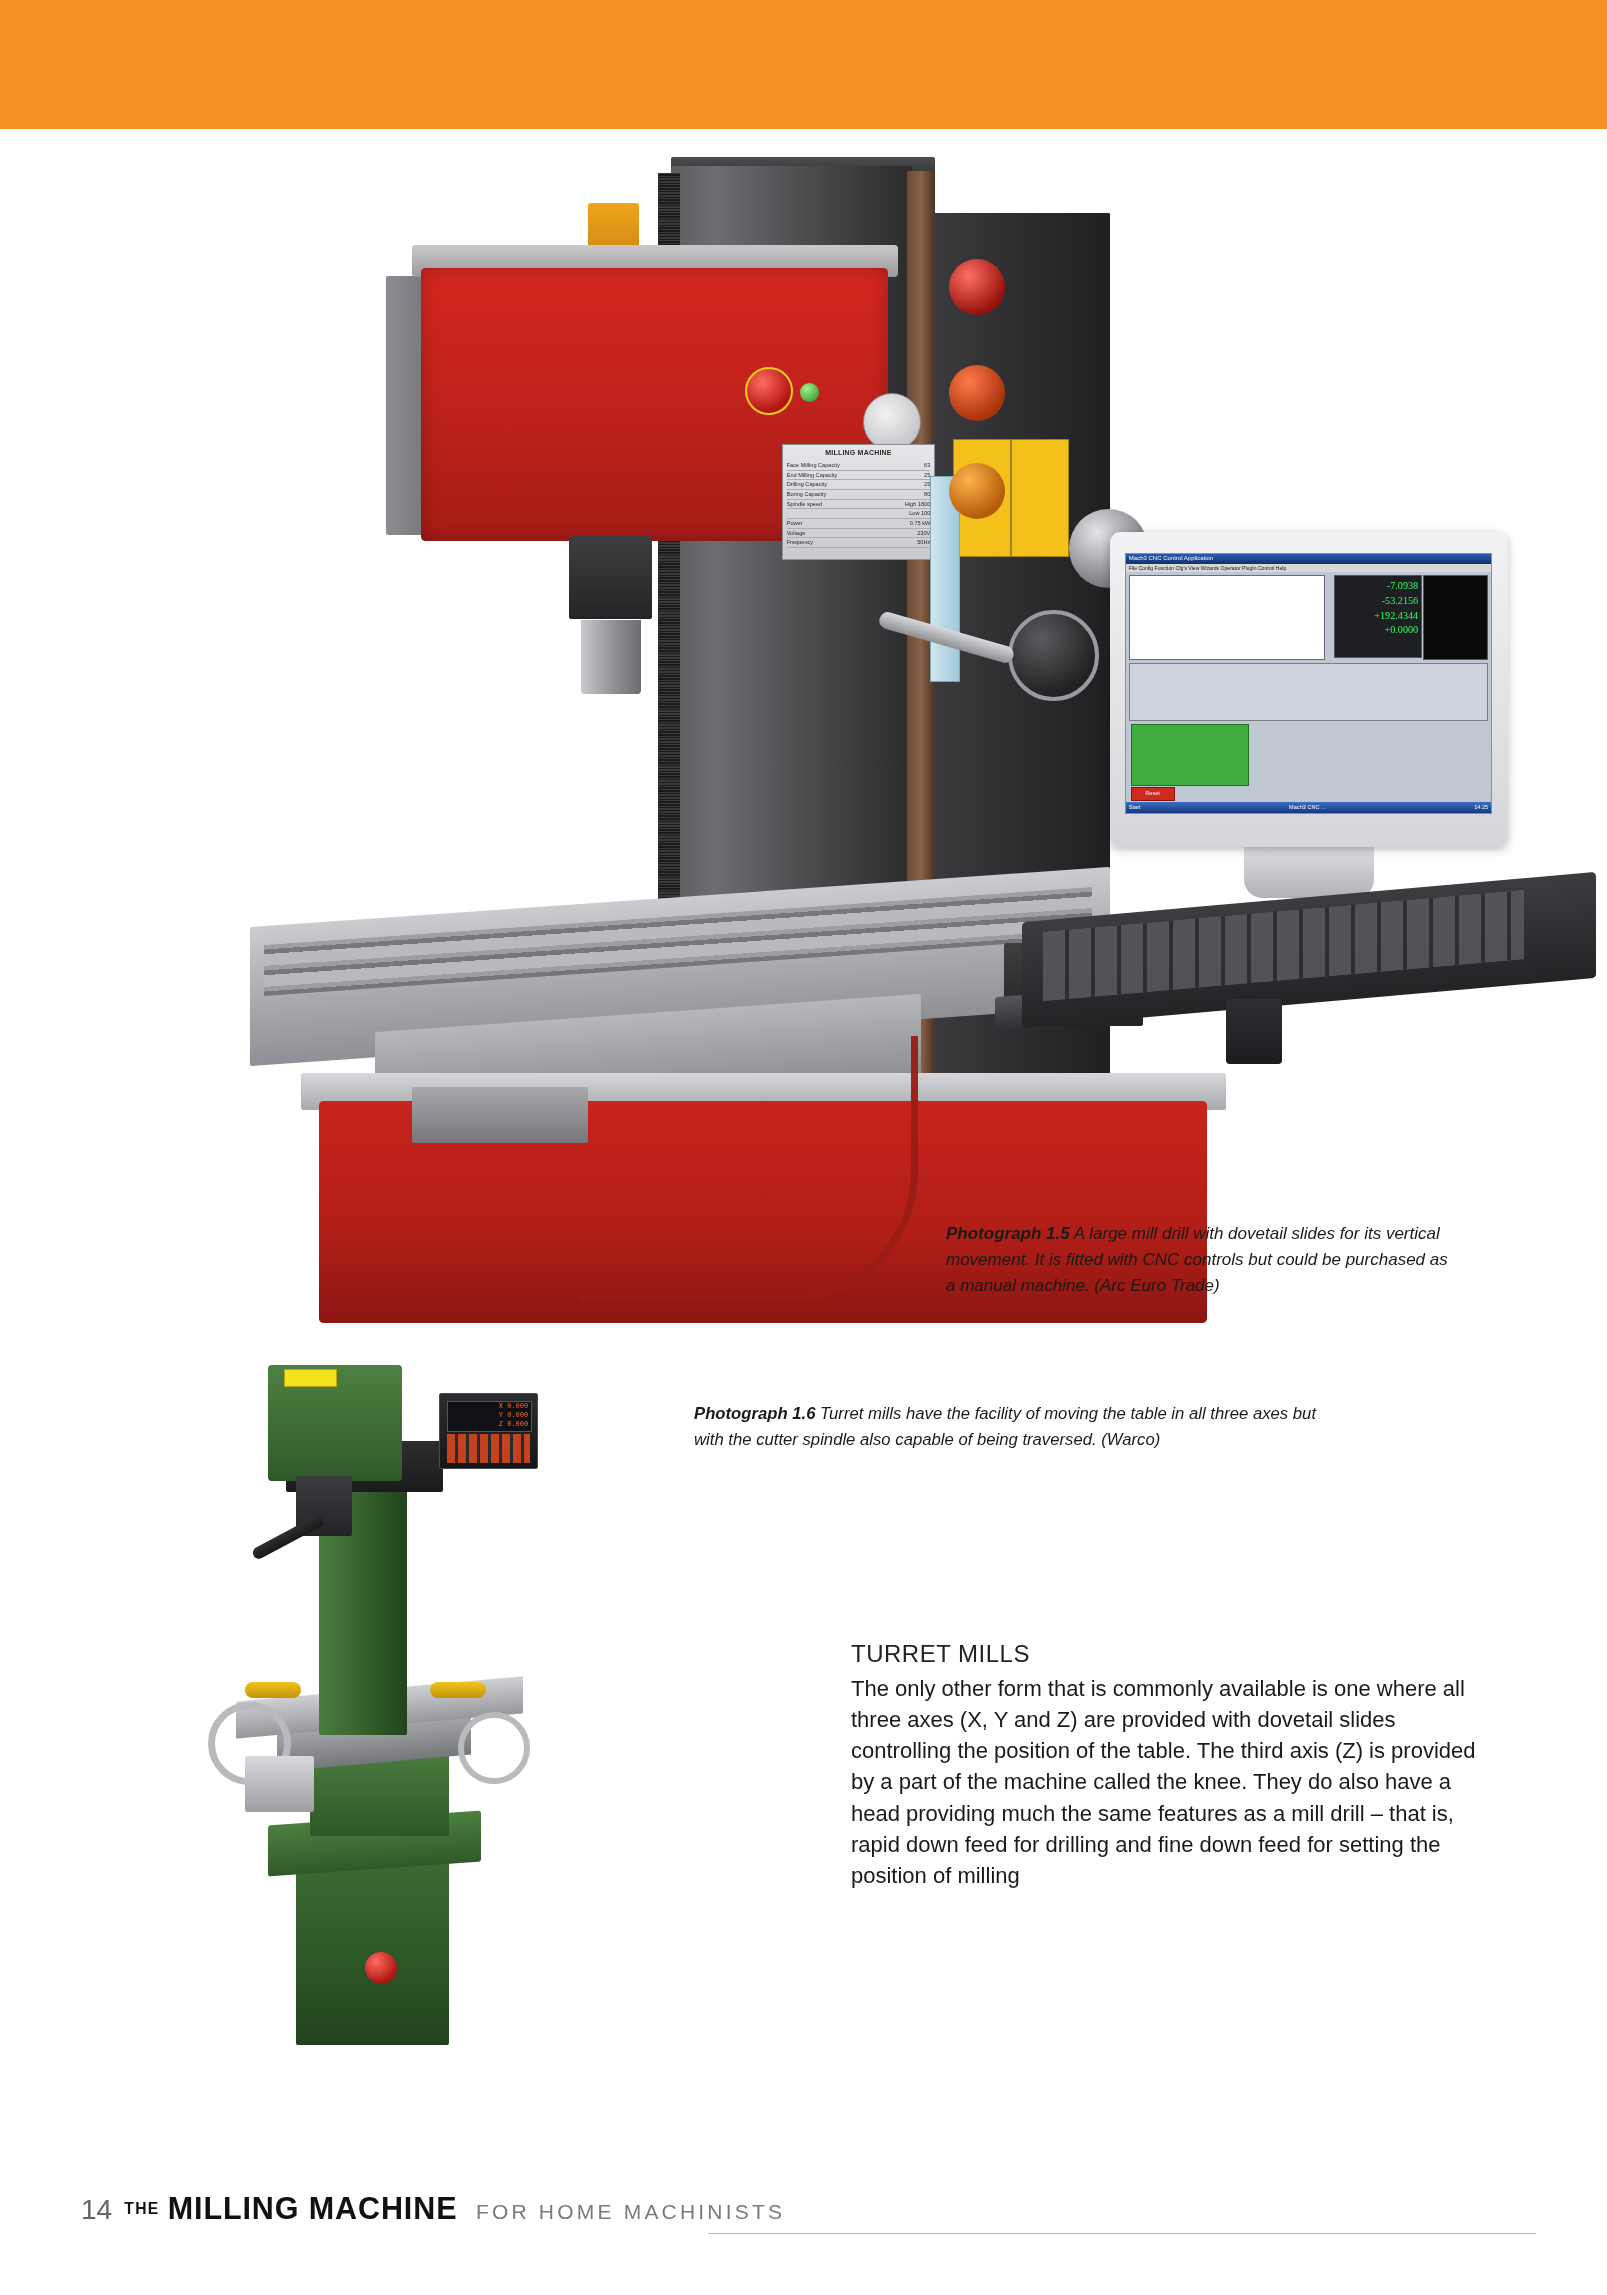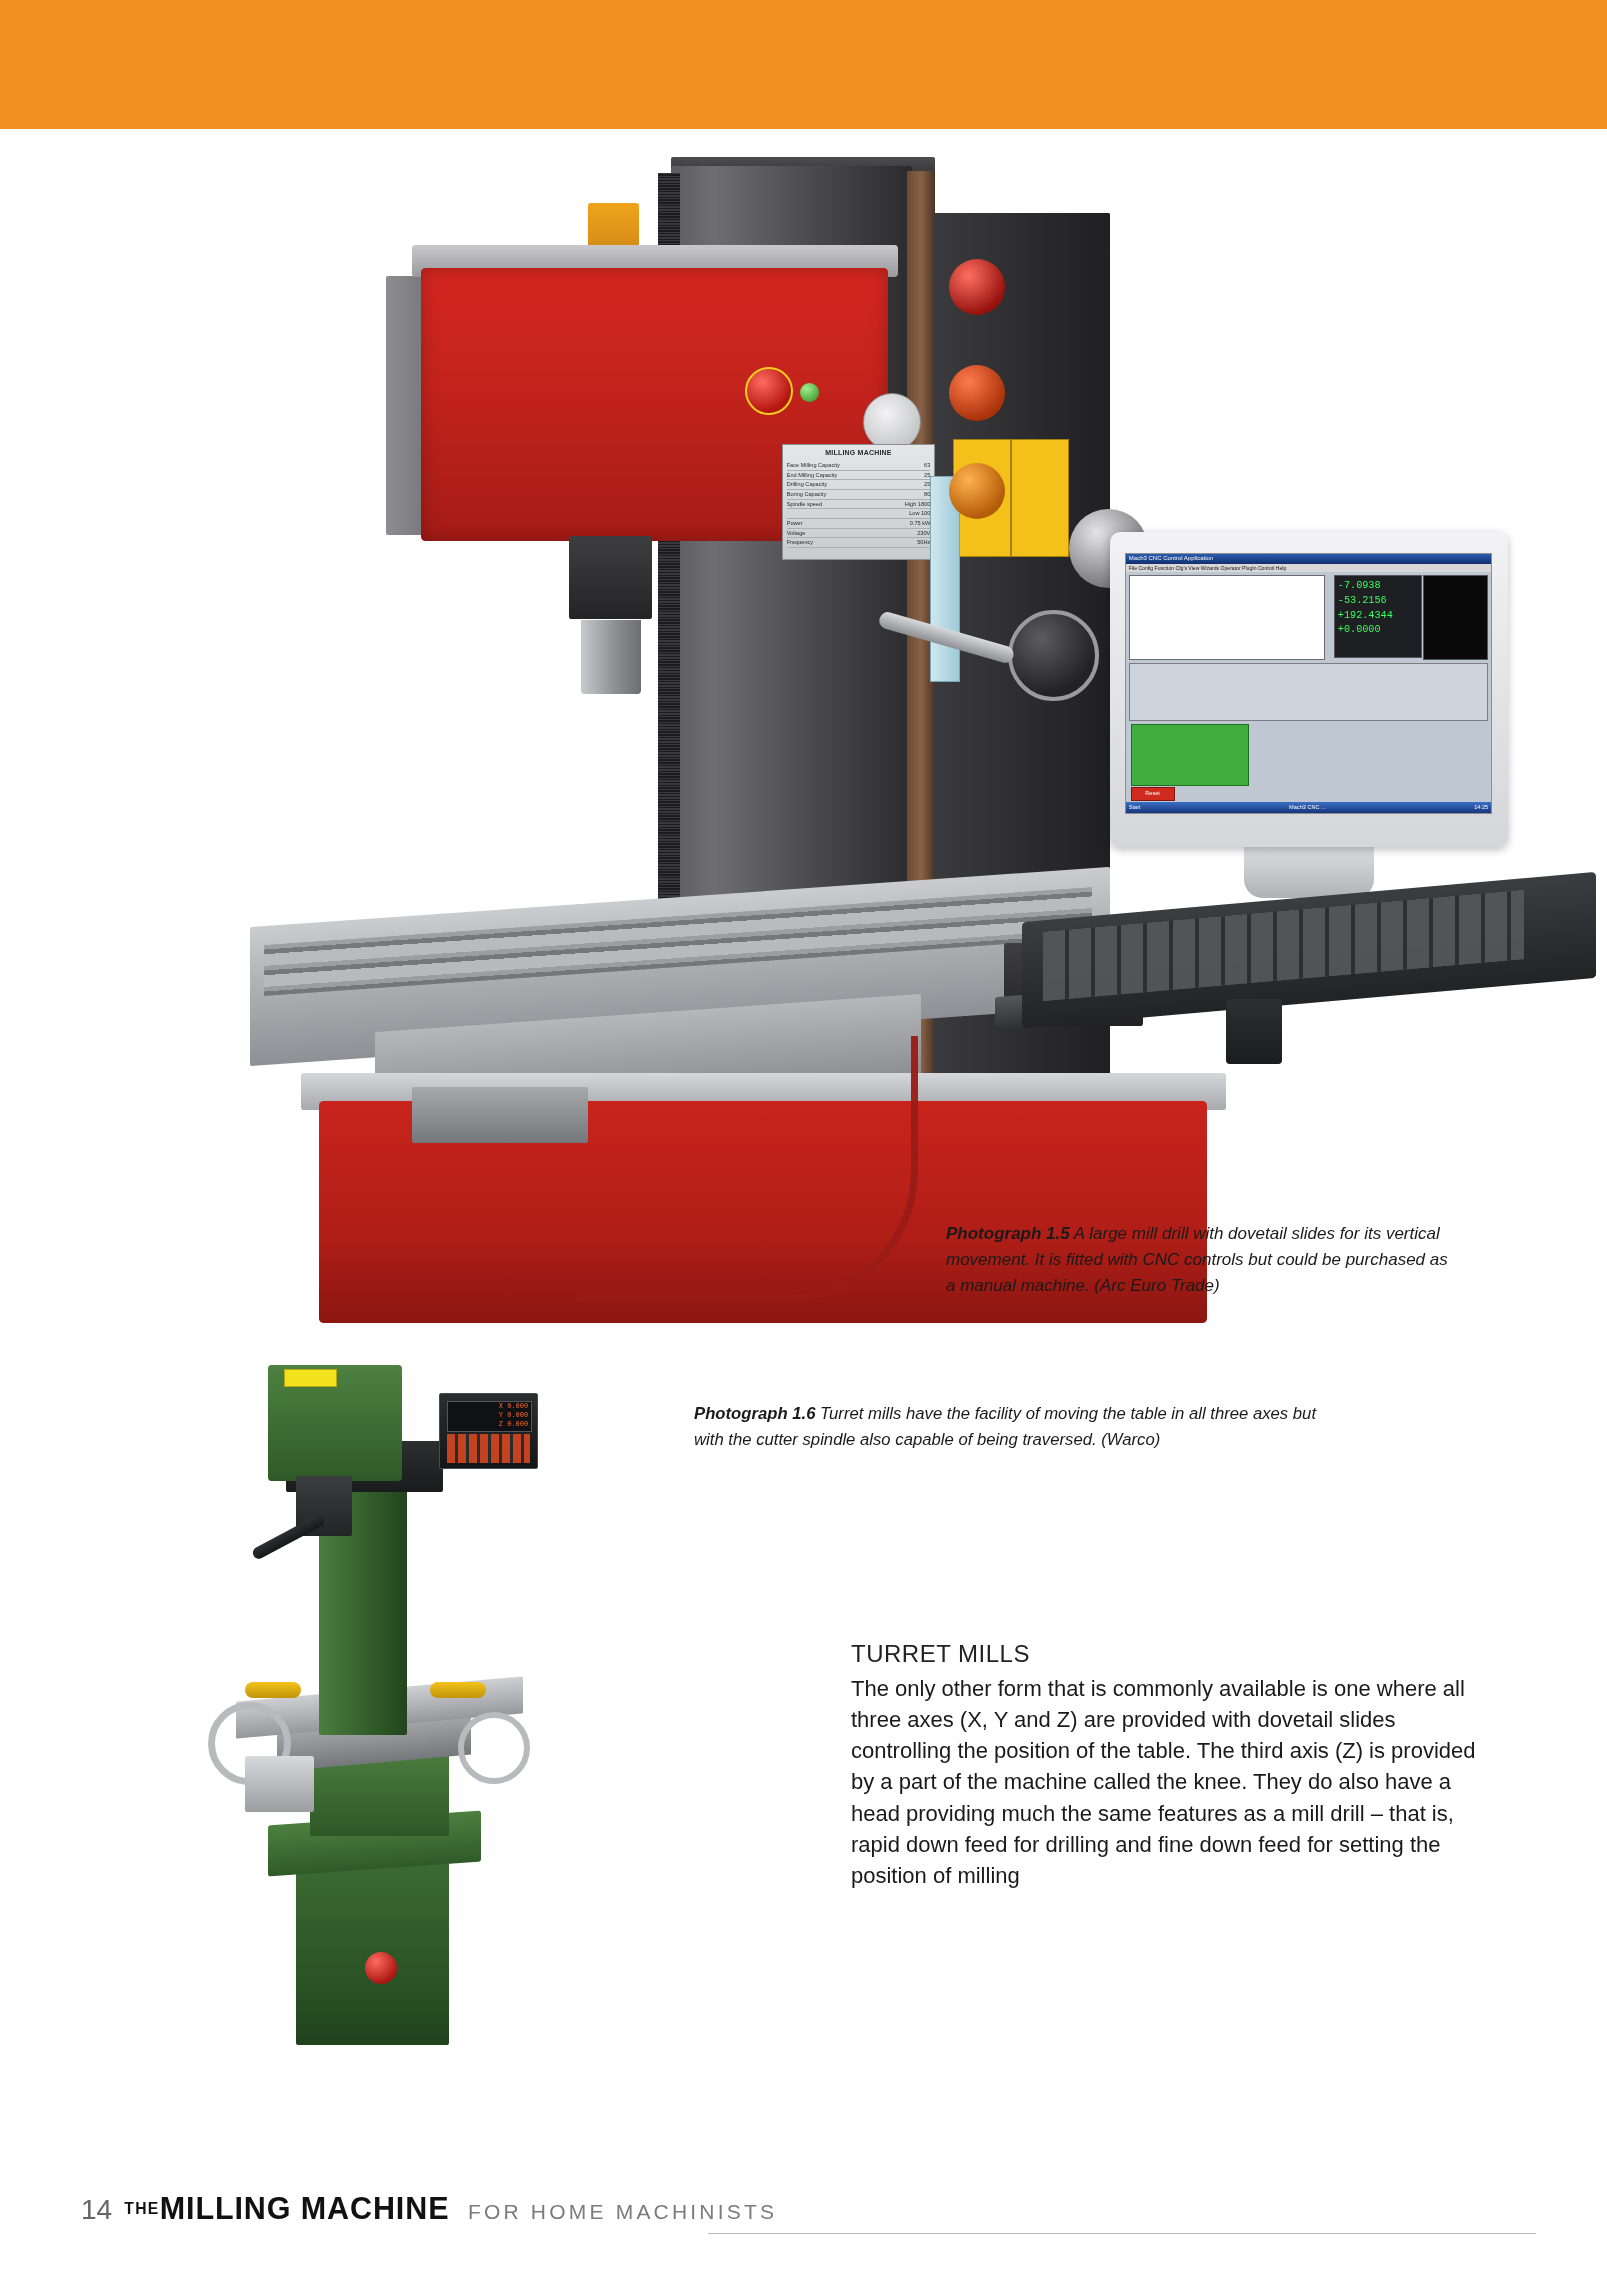--- a/index.html
+++ b/index.html
@@ -325,22 +325,22 @@
     width: 194px; height: 83px;
     background: #fff; border: 0.9px solid #6b6c70;
   }
   .scr-dro {
     position: absolute; right: 69px; top: 2.8px;
     width: 88px; height: 83px;
     background: #1d1f22; border: 0.9px solid #555;
     padding: 2.8px; box-sizing: border-box;
   }
   .dro-row {
-    color: #35ff5a; font-family: Liberation Mono, monospace;
-    font-size: 10.2px; text-align: left; line-height: 1.45;
+    color: #35ff5a; font-family: Liberation Serif, serif;
+    font-size: 10.2px; text-align: right; line-height: 1.45;
   }
   .scr-preview {
     position: absolute; right: 2.8px; top: 2.8px;
     width: 63px; height: 83px;
     background: #0a0a0b; border: 0.9px solid #555;
   }
   .scr-panelrow {
     position: absolute; left: 2.8px; top: 91px;
     right: 2.8px; height: 56px;
     background: #cdd4de; border: 0.9px solid #7d7e82;
@@ -601,21 +601,21 @@
   .footer-pageno {
     font-size: 28px;
     color: #666;
     margin-right: 12px;
   }
   .footer-the {
     font-size: 15.7px;
     font-weight: bold;
     letter-spacing: 1.4px;
     color: #111;
-    margin-right: 0;
+    margin-right: 8px;
     position: relative;
     top: -4.6px;
   }
   .footer-title {
     font-size: 30.5px;
     font-weight: bold;
     letter-spacing: 0.9px;
     color: #111;
   }
   .footer-sub {

